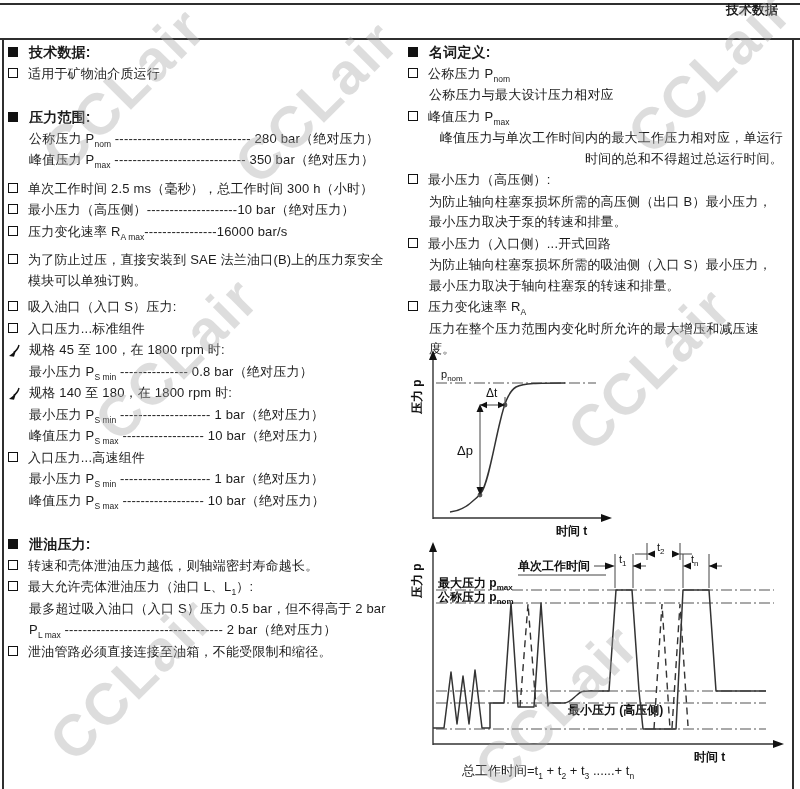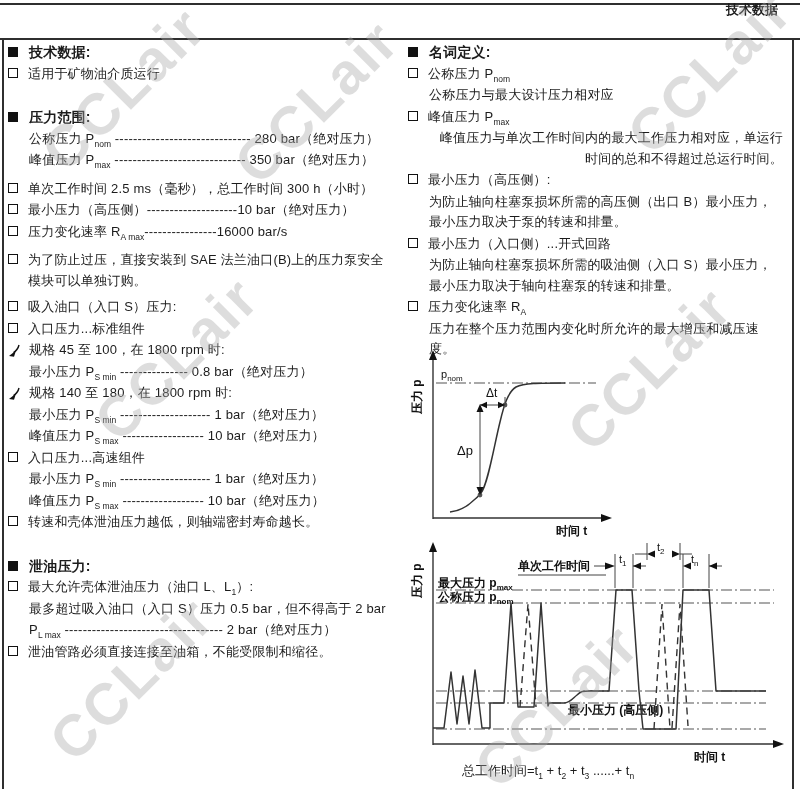--- a/index.html
+++ b/index.html
@@ -138,27 +138,27 @@
       <span class="bo"></span>
       <div class="t">入口压力...高速组件</div>
     </div>
     <div class="r cont">
       <div class="t"><span>最小压力 P</span><sub>S min</sub><span>  -------------------- 1 bar（绝对压力）</span></div>
     </div>
     <div class="r cont">
       <div class="t"><span>峰值压力 P</span><sub>S max</sub><span>  ------------------ 10 bar（绝对压力）</span></div>
     </div>
 
-    <div class="r">
-      <span class="bo"></span>
-      <div class="t">转速和壳体泄油压力越低，则轴端密封寿命越长。</div>
-    </div>
     <div class="r sec mt10">
       <span class="bf"></span>
       <div class="t">泄油压力:</div>
+    </div>
+    <div class="r">
+      <span class="bo"></span>
+      <div class="t">转速和壳体泄油压力越低，则轴端密封寿命越长。</div>
     </div>
     <div class="r">
       <span class="bo"></span>
       <div class="t"><span>最大允许壳体泄油压力（油口 L、L</span><sub>1</sub><span>）:</span></div>
     </div>
     <div class="r cont">
       <div class="t">最多超过吸入油口（入口 S）压力 0.5 bar，但不得高于 2 bar</div>
     </div>
     <div class="r cont">
       <div class="t"><span>P</span><sub>L max</sub><span>  ----------------------------------- 2 bar（绝对压力）</span></div>

